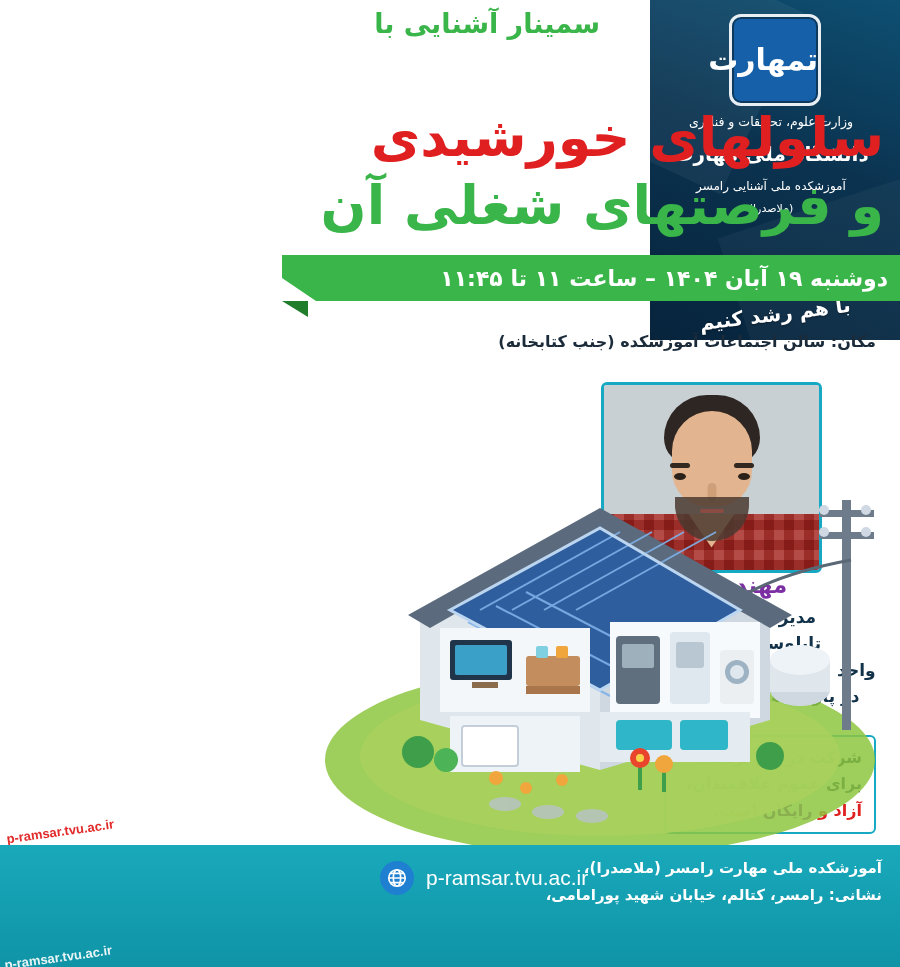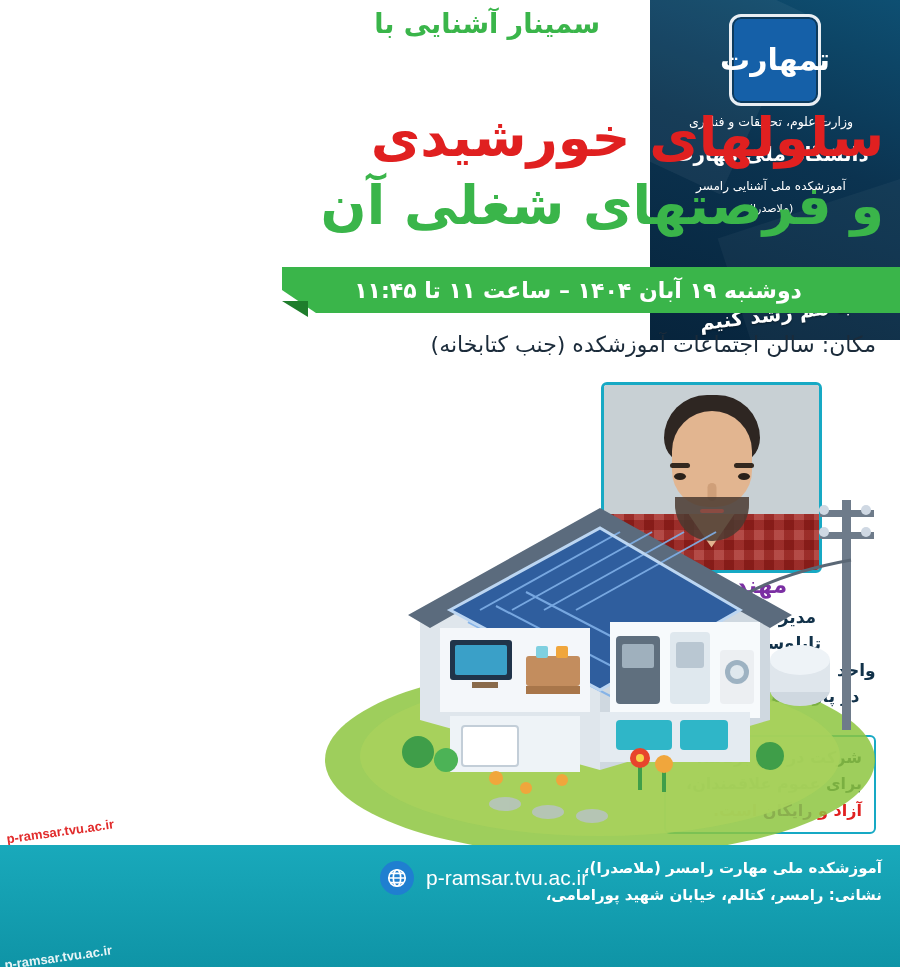--- a/index.html
+++ b/index.html
@@ -25,21 +25,21 @@
   }
   .uni-panel .wedge2{
     position:absolute;right:-60px;bottom:-40px;width:220px;height:180px;
     background:rgba(255,255,255,.04);transform:rotate(-18deg);
   }
   .uni-logo{
     position:absolute;top:14px;left:50%;transform:translateX(-50%);
     width:86px;height:86px;border-radius:12px;
     background:#1560a8;
     border:3px solid #e9eef3;
-    display:flex;align-items:center;justify-content:center;
+    display:flex;align-items:center;
     box-shadow:0 0 0 2px #0d3a5c inset;
   }
   .uni-logo .mark{
     color:#fff;font-size:30px;font-weight:bold;line-height:1;
     text-align:center;letter-spacing:-1px;
   }
   .uni-text{
     position:absolute;top:110px;left:0;right:8px;text-align:center;color:#fff;
     font-size:13px;line-height:1.9;padding:0 8px;
   }
@@ -64,37 +64,37 @@
     position:absolute;top:60px;right:16px;width:620px;
     text-align:right;color:#e02020;
     font-size:54px;font-weight:bold;line-height:1.25;
     letter-spacing:-1px;
     margin-top:44px;
   }
   .title-line2{color:#3ab54a;}
 
   
   .ribbon{
-    position:absolute;top:267px;right:0;width:618px;height:46px;
+    position:absolute;top:255px;right:0;width:618px;height:46px;
     background:#3ab54a;color:#ffffff;
-    display:flex;align-items:center;justify-content:center;
-    padding-right:26px;box-sizing:border-box;
+    display:flex;align-items:center;justify-content:flex-start;
+    padding-right:12px;box-sizing:border-box;
     font-size:22px;font-weight:bold;
     clip-path:polygon(0 0,100% 0,100% 100%,34px 100%,0 50%);
   }
   .ribbon-tail{
     position:absolute;top:301px;left:282px;width:26px;height:16px;
     background:#1f7d2c;
     clip-path:polygon(0 0,100% 0,100% 100%);
   }
 
   
   .place{
     position:absolute;top:332px;right:24px;width:640px;
-    text-align:right;color:#1b2b3a;font-size:22px;font-weight:normal;
+    text-align:right;color:#1b2b3a;font-size:16px;font-weight:bold;
   }
 
   
   .speaker-card{
     position:absolute;top:382px;right:78px;width:215px;height:185px;
     border:3px solid #17a9c4;border-radius:6px;background:#fff;
     overflow:hidden;
   }
   .speaker-photo{
     position:absolute;inset:0;

